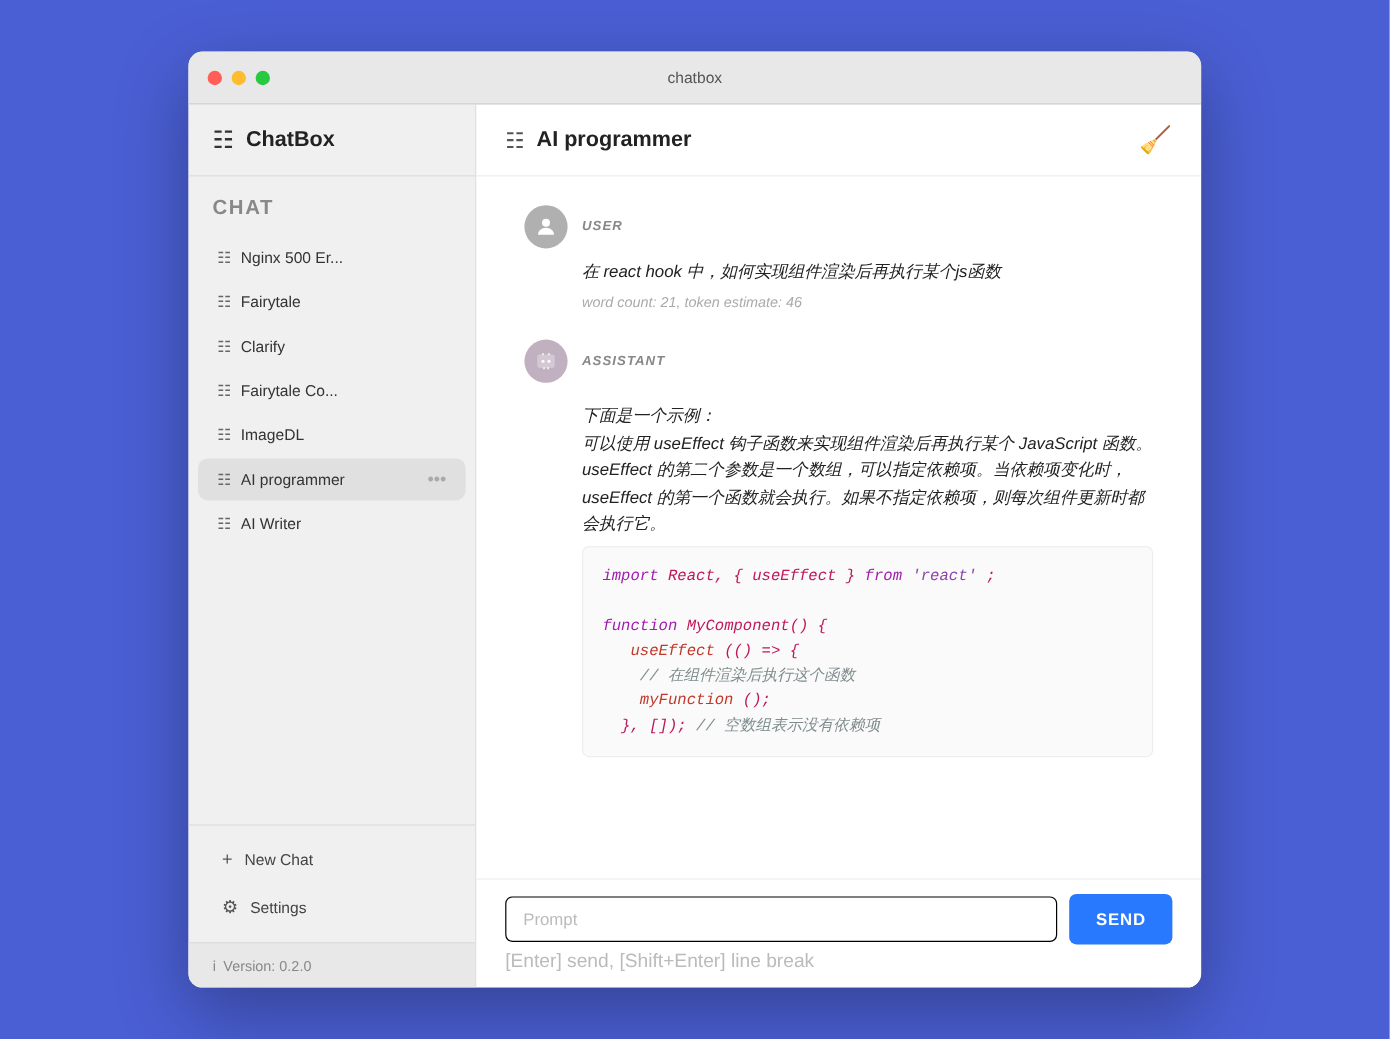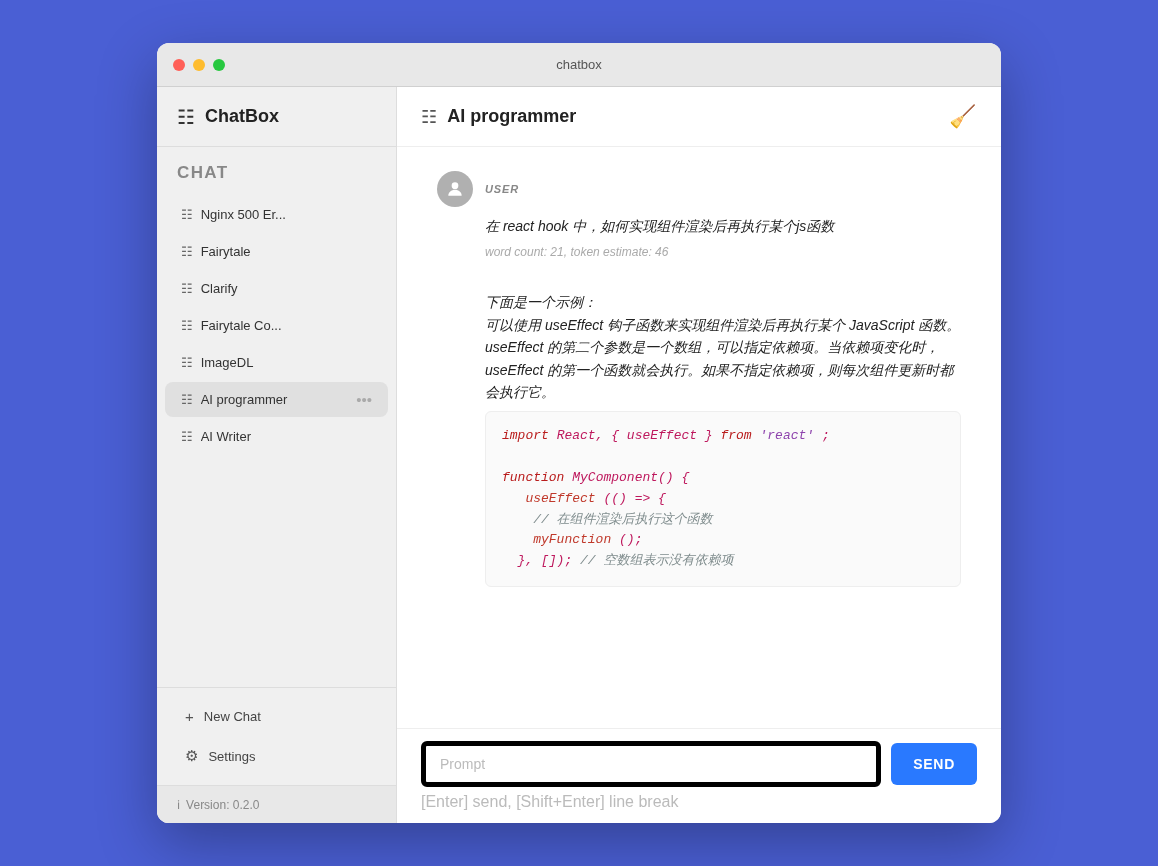--- a/index.html
+++ b/index.html
@@ -221,40 +221,40 @@
       background: #fafafa;
       border-radius: 6px;
       padding: 14px 16px;
       font-family: 'Courier New', monospace;
       font-size: 13px;
       line-height: 1.6;
       margin: 8px 0;
       border: 1px solid #eee;
     }
     .code-line { display: block; }
-    .code-keyword { color: #b91c1c; text-align: right; }
+    .code-keyword { color: #a21caf; text-align: right; }
     .code-string { color: #8e44ad; }
     .code-comment { color: #7f8c8d; }
     .code-func { color: #c0392b; }
     .code-default { color: #be185d; }
     .input-area {
       padding: 12px 24px;
       border-top: 1px solid #eee;
       display: flex;
       flex-direction: column;
       gap: 6px;
     }
     .input-row {
       display: flex;
       gap: 10px;
       align-items: center;
     }
     .prompt-input {
       flex: 1;
-      border: 5px solid #000000;
+      border: 1px solid #000000;
       border-radius: 6px;
       padding: 10px 14px;
       font-size: 14px;
       color: #333;
       resize: none;
       outline: none;
       font-family: inherit;
       background: #fff;
     }
     .prompt-input::placeholder { color: #bbb; }
@@ -371,20 +371,32 @@
                   <path d="M4 20c0-4 3.6-7 8-7s8 3 8 7"></path>
                 </svg>
             </div>
             <span class="message-role">USER</span>
           </div>
           <div class="message-content">在 react hook 中，如何实现组件渲染后再执行某个js函数</div>
           <div class="message-meta">word count: 21, token estimate: 46</div>
         </div>
 
         <div class="message-block">
+          <div class="message-header">
+            <div class="avatar assistant">
+              <svg width="20" height="20" viewBox="0 0 24 24" fill="white">
+                  <rect x="4" y="6" width="16" height="12" rx="2" fill="white" opacity="0.3" stroke="white" stroke-width="1.5"></rect>
+                  <circle cx="9" cy="12" r="1.5" fill="white"></circle>
+                  <circle cx="15" cy="12" r="1.5" fill="white"></circle>
+                  <path d="M10 18 L10 20 M14 18 L14 20" stroke="white" stroke-width="1.5"></path>
+                  <path d="M9 6 L9 4 M15 6 L15 4" stroke="white" stroke-width="1.5"></path>
+                </svg>
+            </div>
+            <span class="message-role">ASSISTANT</span>
+          </div>
           <div class="message-content">
             <p style="margin-top:8px;">下面是一个示例：</p>
             <p>可以使用 useEffect 钩子函数来实现组件渲染后再执行某个 JavaScript 函数。useEffect 的第二个参数是一个数组，可以指定依赖项。当依赖项变化时，useEffect 的第一个函数就会执行。如果不指定依赖项，则每次组件更新时都会执行它。</p>
             <div class="code-block">
               <span class="code-line">
                 <span class="code-keyword">import</span>
                 <span class="code-default"> React, { useEffect } </span>
                 <span class="code-keyword">from</span>
                 <span class="code-string"> 'react'</span>
                 <span class="code-default">;</span>

